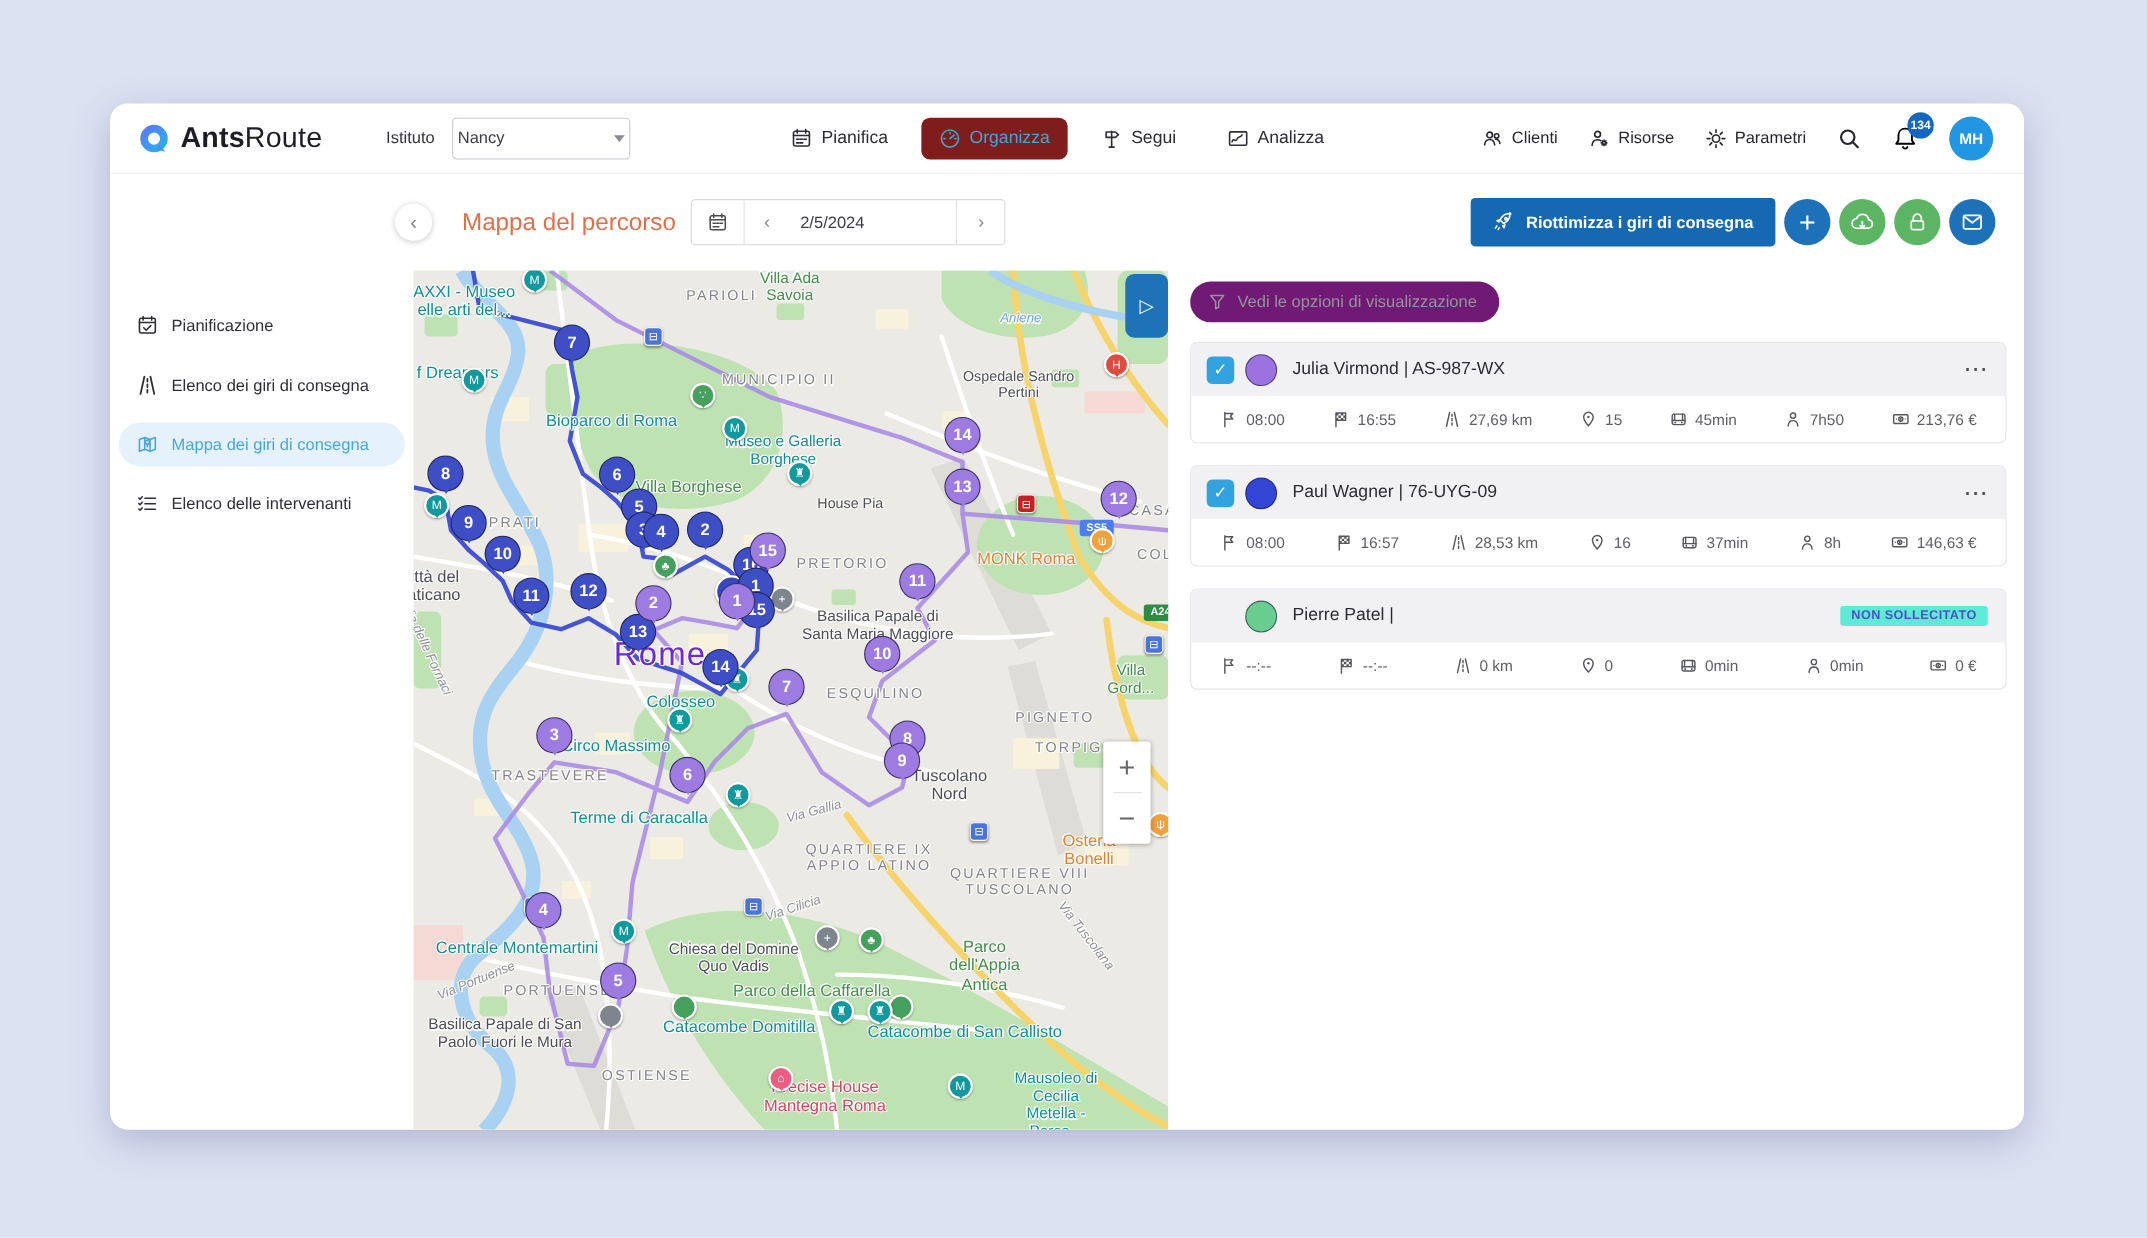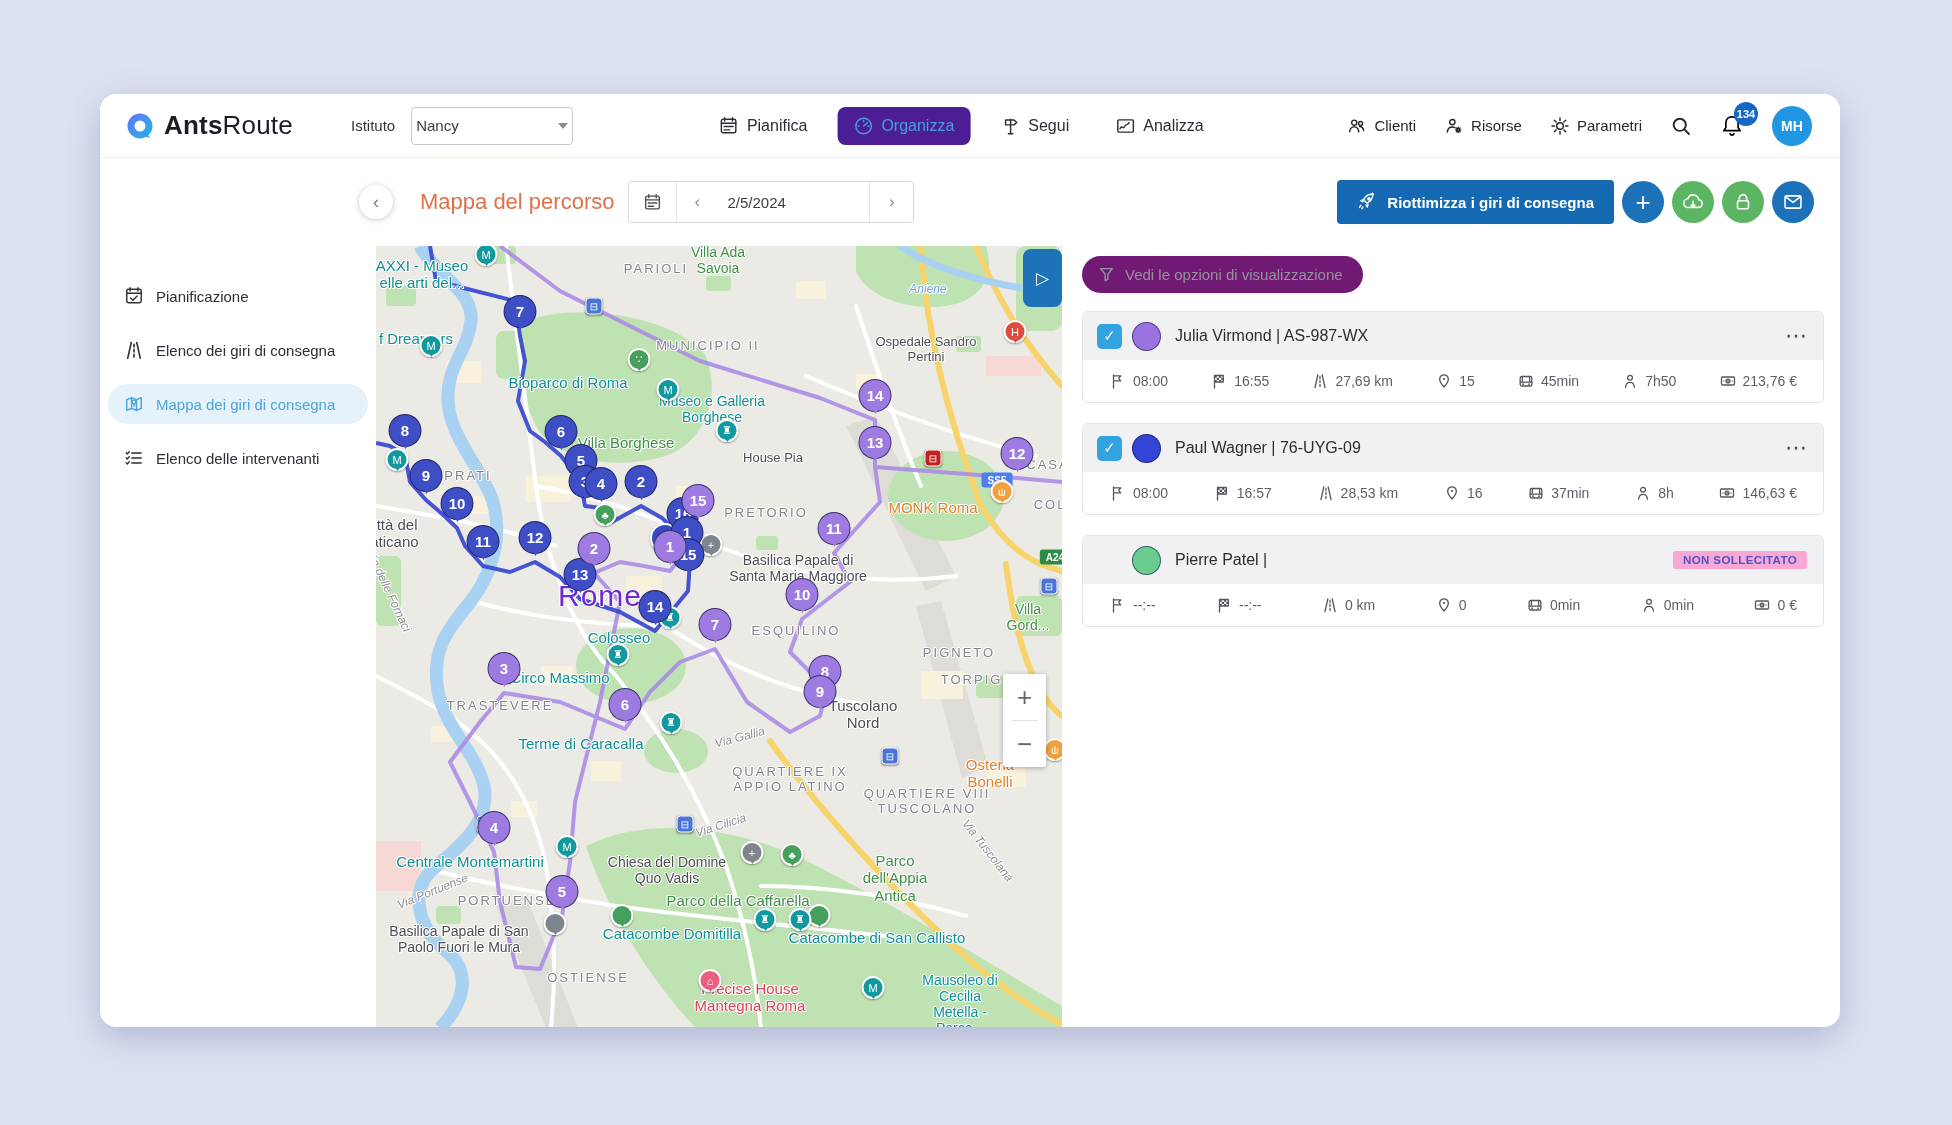--- a/index.html
+++ b/index.html
@@ -13,21 +13,21 @@
   .logo { display:flex; align-items:center; gap:8px; }
   .logo-text { font-size:26px; color:#1d1d28; letter-spacing:.2px; }
   .logo-text b { font-weight:800; }
   .logo-text span { font-weight:300; }
   .istituto { display:flex; align-items:center; gap:16px; margin-left:58px; }
   .istituto-label { font-size:15px; color:#33333c; }
   .select { width:162px; height:38px; border:1px solid #c9c9d1; border-radius:4px; display:flex; align-items:center; justify-content:space-between; padding:0 4px; font-size:15px; color:#3a3a42; background:#fff; cursor:pointer; }
   .caret { width:0; height:0; border-left:5px solid transparent; border-right:5px solid transparent; border-top:6px solid #8b8b94; }
   .tabs { position:absolute; left:49.5%; transform:translateX(-50%); display:flex; align-items:center; gap:14px; }
   .tab { display:flex; align-items:center; gap:8px; font-size:16px; color:#2c2c36; padding:9px 16px; border-radius:8px; cursor:pointer; white-space:nowrap; }
-  .tab.active { color:#41a3d8; background:#4c1d95; }
+  .tab.active { color:#41a3d8; background:#7f1d1d; }
   .nav-right { margin-left:auto; display:flex; align-items:center; gap:28px; padding-right:2px; }
   .nav-link { display:flex; align-items:center; gap:7px; font-size:15px; color:#26262e; cursor:pointer; }
   .bell-wrap { position:relative; cursor:pointer; }
   .badge { position:absolute; top:-12px; right:-14px; background:#1567c4; color:#fff; font-size:11px; font-weight:700; border-radius:50%; width:24px; height:24px; display:flex; align-items:center; justify-content:center; }
   .avatar { width:40px; height:40px; border-radius:50%; background:#2196e3; color:#fff; font-size:14px; font-weight:700; display:flex; align-items:center; justify-content:center; cursor:pointer; }
 
   
   .app-body { display:flex; flex:1; min-height:0; }
   .sidebar { width:276px; flex:0 0 auto; padding-top:118px; }
   .side-item { display:flex; align-items:center; gap:12px; margin:0 8px 14px 8px; padding:10px 12px 10px 16px; font-size:15px; color:#2e2e38; border-radius:22px; cursor:pointer; }
@@ -83,21 +83,21 @@
   .panel { flex:1; padding:10px 16px 0 20px; overflow:hidden; }
   .filter-pill { display:inline-flex; align-items:center; gap:10px; height:37px; background:#701a75; border-radius:19px; padding:0 20px 0 16px; font-size:15px; color:#94949b; cursor:pointer; }
   .cards { margin-top:18px; display:flex; flex-direction:column; gap:20px; }
   .card { border:1px solid #e4e4e9; border-radius:6px; overflow:hidden; background:#fff; }
   .card-head { height:48px; background:#f1f1f4; display:flex; align-items:center; padding:0 16px 0 14px; gap:10px; }
   .checkbox { width:25px; height:25px; border-radius:5px; background:#33a3e0; color:#fff; font-size:15px; display:flex; align-items:center; justify-content:center; cursor:pointer; flex:0 0 auto; }
   .checkbox.ghost { visibility:hidden; }
   .route-dot { width:29px; height:29px; border-radius:50%; background:var(--c); border:1.5px solid rgba(24,24,70,.6); flex:0 0 auto; }
   .route-name { font-size:16px; color:#2c2d33; margin-left:4px; white-space:nowrap; }
   .dots { margin-left:auto; color:#4a4a52; font-size:22px; cursor:pointer; line-height:0; }
-  .nsbadge { margin-left:auto; background:#f9a8d4; color:#4c52c8; font-size:11.5px; font-weight:700; letter-spacing:.4px; padding:3px 10px; border-radius:3px; }
+  .nsbadge { margin-left:auto; background:#5eead4; color:#4c52c8; font-size:11.5px; font-weight:700; letter-spacing:.4px; padding:3px 10px; border-radius:3px; }
   .card-stats { height:42px; display:flex; align-items:center; justify-content:space-between; padding:0 26px 0 27px; }
   .stat { display:flex; align-items:center; gap:7px; font-size:14px; color:#5e5f66; white-space:nowrap; }
   .stat svg { color:#55565e; flex:0 0 auto; }
 </style>
 </head>
 <body>
 
 <svg width="0" height="0" style="position:absolute">
   <defs>
     <linearGradient id="lg" x1="0" y1="0" x2="1" y2="1">
@@ -442,21 +442,21 @@
             <button>−</button>
           </div>
         <span class="mlabel poi" style="left: 46px; top: 28px; font-size: 15px;">AXXI - Museo
 elle arti del...</span>
             <span class="mlabel poi" style="left: 40px; top: 93px; font-size: 15px;">f Dreamers</span>
             <span class="mlabel area" style="left: 280px; top: 23px;">PARIOLI</span>
             <span class="mlabel park" style="left: 342px; top: 14px; font-size: 14px;">Villa Ada
 Savoia</span>
             <span class="mlabel area" style="left: 332px; top: 100px;">MUNICIPIO II</span>
             <span class="mlabel dark" style="left: 550px; top: 104px; font-size: 13px;">Ospedale Sandro Pertini</span>
-            <span class="mlabel poi" style="left: 192px; top: 137px; font-size: 15px;">Bioparco di Roma</span>
+            <span class="mlabel poi" style="left: 180px; top: 137px; font-size: 15px;">Bioparco di Roma</span>
             <span class="mlabel poi" style="left: 336px; top: 163px; font-size: 14px;">Museo e Galleria
 Borghese</span>
             <span class="mlabel park" style="left: 250px; top: 197px; font-size: 15px;">Villa Borghese</span>
             <span class="mlabel dark" style="left: 397px; top: 212px; font-size: 13px;">House Pia</span>
             <span class="mlabel area" style="left: 92px; top: 230px;">PRATI</span>
             <span class="mlabel orange" style="left: 557px; top: 262px; font-size: 15px;">MONK Roma</span>
             <span class="mlabel area" style="left: 390px; top: 267px;">PRETORIO</span>
             <span class="mlabel area" style="left: 672px; top: 219px;">CASA</span>
             <span class="mlabel area" style="left: 674px; top: 259px;">COL</span>
             <span class="mlabel dark" style="left: 422px; top: 322px; font-size: 14px;">Basilica Papale di

